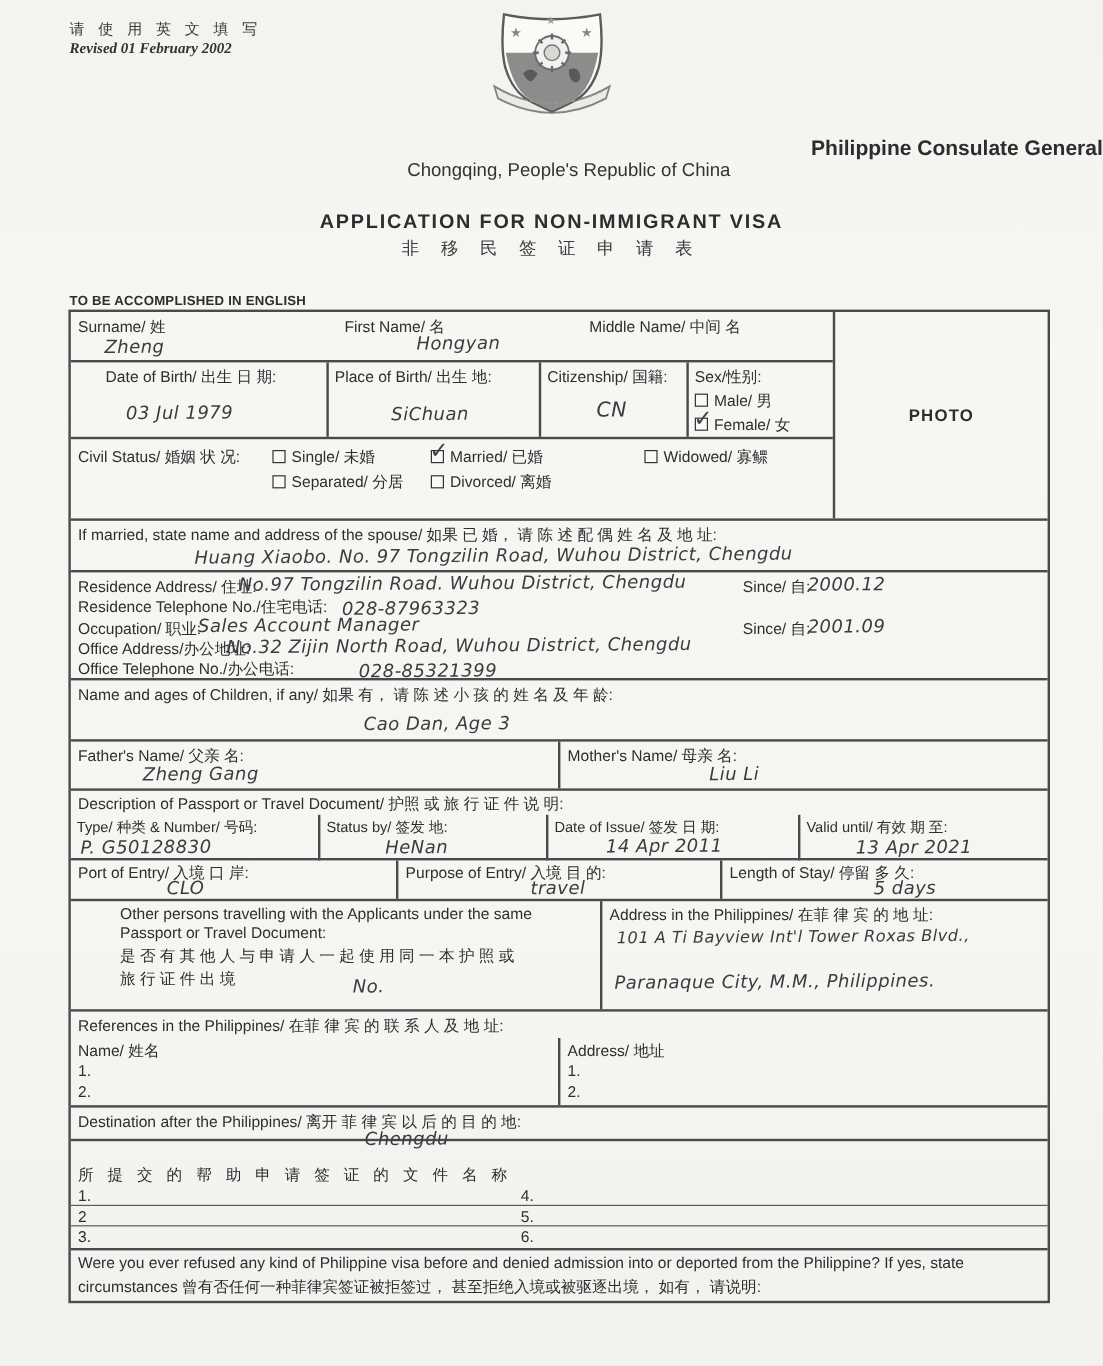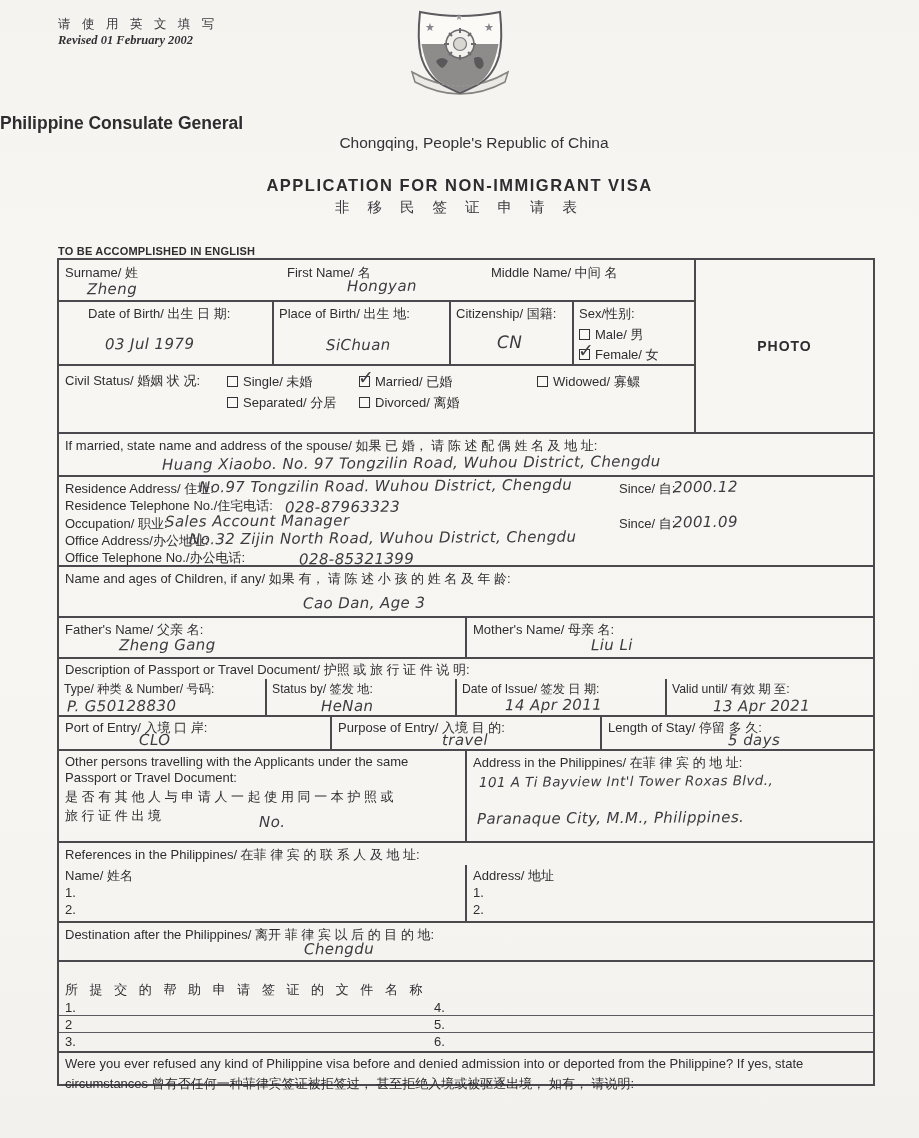--- a/index.html
+++ b/index.html
@@ -14,21 +14,21 @@
   .lbl-s { font-size:12.2px; color:#2e2e31; }
   .hw {
     font-family:"DejaVu Sans", sans-serif; font-style:italic;
     font-size:15px; color:#3c3c40; letter-spacing:0.4px; white-space:nowrap;
     transform:rotate(-0.4deg);
   }
   .hw-s { font-size:13.5px; }
   
   .cn-note { font-size:12.5px; letter-spacing:4px; color:#3a3a3e; }
   .rev-note { font-family:"Liberation Serif", serif; font-style:italic; font-weight:bold; font-size:12.5px; color:#323235; }
-  .org-name { font-size:17.5px; font-weight:bold; text-align:left; width:100%; }
+  .org-name { font-size:17.5px; font-weight:bold; text-align:right; width:100%; }
   .org-loc  { font-size:15.5px; text-align:center; width:100%; color:#333336;padding-left:29px; }
   .form-title { font-size:16.5px; font-weight:bold; letter-spacing:1.5px; text-align:center; width:100%; }
   .form-title-cn { font-size:14.5px; letter-spacing:7px; text-align:center; width:100%; color:#3a3a3e; }
   .instr { font-size:11px; font-weight:bold; letter-spacing:0.2px; }
   
   .form { position:absolute; left:57px; top:258px; width:818px; height:828px; border:2px solid #4a4a4e; }
   .row { position:relative; border-bottom:2px solid #4a4a4e; }
   .row:last-child { border-bottom:none; }
   .topsec { display:flex; height:174px; border-bottom:2px solid #4a4a4e; }
   .topleft { width:637px; border-right:2px solid #4a4a4e; }
@@ -229,21 +229,21 @@
         <span class="abs lbl" style="left:6px; top:2px;">Purpose of Entry/ 入境 目 的:</span>
         <span class="abs hw" style="left:110px; top:14px;">travel</span>
       </div>
       <div class="cell" style="flex:1;">
         <span class="abs lbl" style="left:6px; top:2px;">Length of Stay/ 停留 多 久:</span>
         <span class="abs hw" style="left:126px; top:14px;">5 days</span>
       </div>
     </div>
 
     <div class="row" style="height:92px; display:flex;">
-      <div class="cell" style="width:408px;">
+      <div class="cell" style="width:408px;margin-left:35px;">
         <span class="abs lbl" style="left:6px; top:3px;">Other persons travelling with the Applicants under the same</span>
         <span class="abs lbl" style="left:6px; top:19px;">Passport or Travel Document:</span>
         <span class="abs lbl" style="left:6px; top:37px;">是 否 有 其 他 人 与 申 请 人 一 起 使 用 同 一 本 护 照 或</span>
         <span class="abs lbl" style="left:6px; top:56px;">旅 行 证 件 出 境</span>
         <span class="abs hw" style="left:200px; top:62px;">No.</span>
       </div>
       <div class="cell" style="flex:1;">
         <span class="abs lbl" style="left:6px; top:3px;">Address in the Philippines/ 在菲 律 宾 的 地 址:</span>
         <span class="abs hw hw-s" style="left:12px; top:22px;">101 A Ti Bayview Int'l Tower Roxas Blvd.,</span>
         <span class="abs hw" style="left:10px; top:58px;">Paranaque City, M.M., Philippines.</span>
@@ -259,21 +259,21 @@
           <span class="abs lbl" style="left:6px; top:37px;">2.</span>
         </div>
         <div class="col-r">
           <span class="abs lbl" style="left:6px; top:2px;">Address/ 地址</span>
           <span class="abs lbl" style="left:6px; top:20px;">1.</span>
           <span class="abs lbl" style="left:6px; top:37px;">2.</span>
         </div>
       </div>
     </div>
 
-    <div class="row" style="height:39px;">
+    <div class="row" style="height:28px;">
       <span class="abs lbl" style="left:6px; top:3px;">Destination after the Philippines/ 离开 菲 律 宾 以 后 的 目 的 地:</span>
       <span class="abs hw" style="left:245px; top:17px;">Chengdu</span>
     </div>
 
     <div class="row" style="height:91px;">
       <span class="abs lbl" style="left:6px; top:19px; letter-spacing:4px;">所 提 交 的 帮 助 申 请 签 证 的 文 件 名 称</span>
       <div class="docline rule" style="top:37px;">
         <span class="abs lbl" style="left:6px; top:1px;">1.</span>
         <span class="abs lbl" style="left:375px; top:1px;">4.</span>
       </div>

